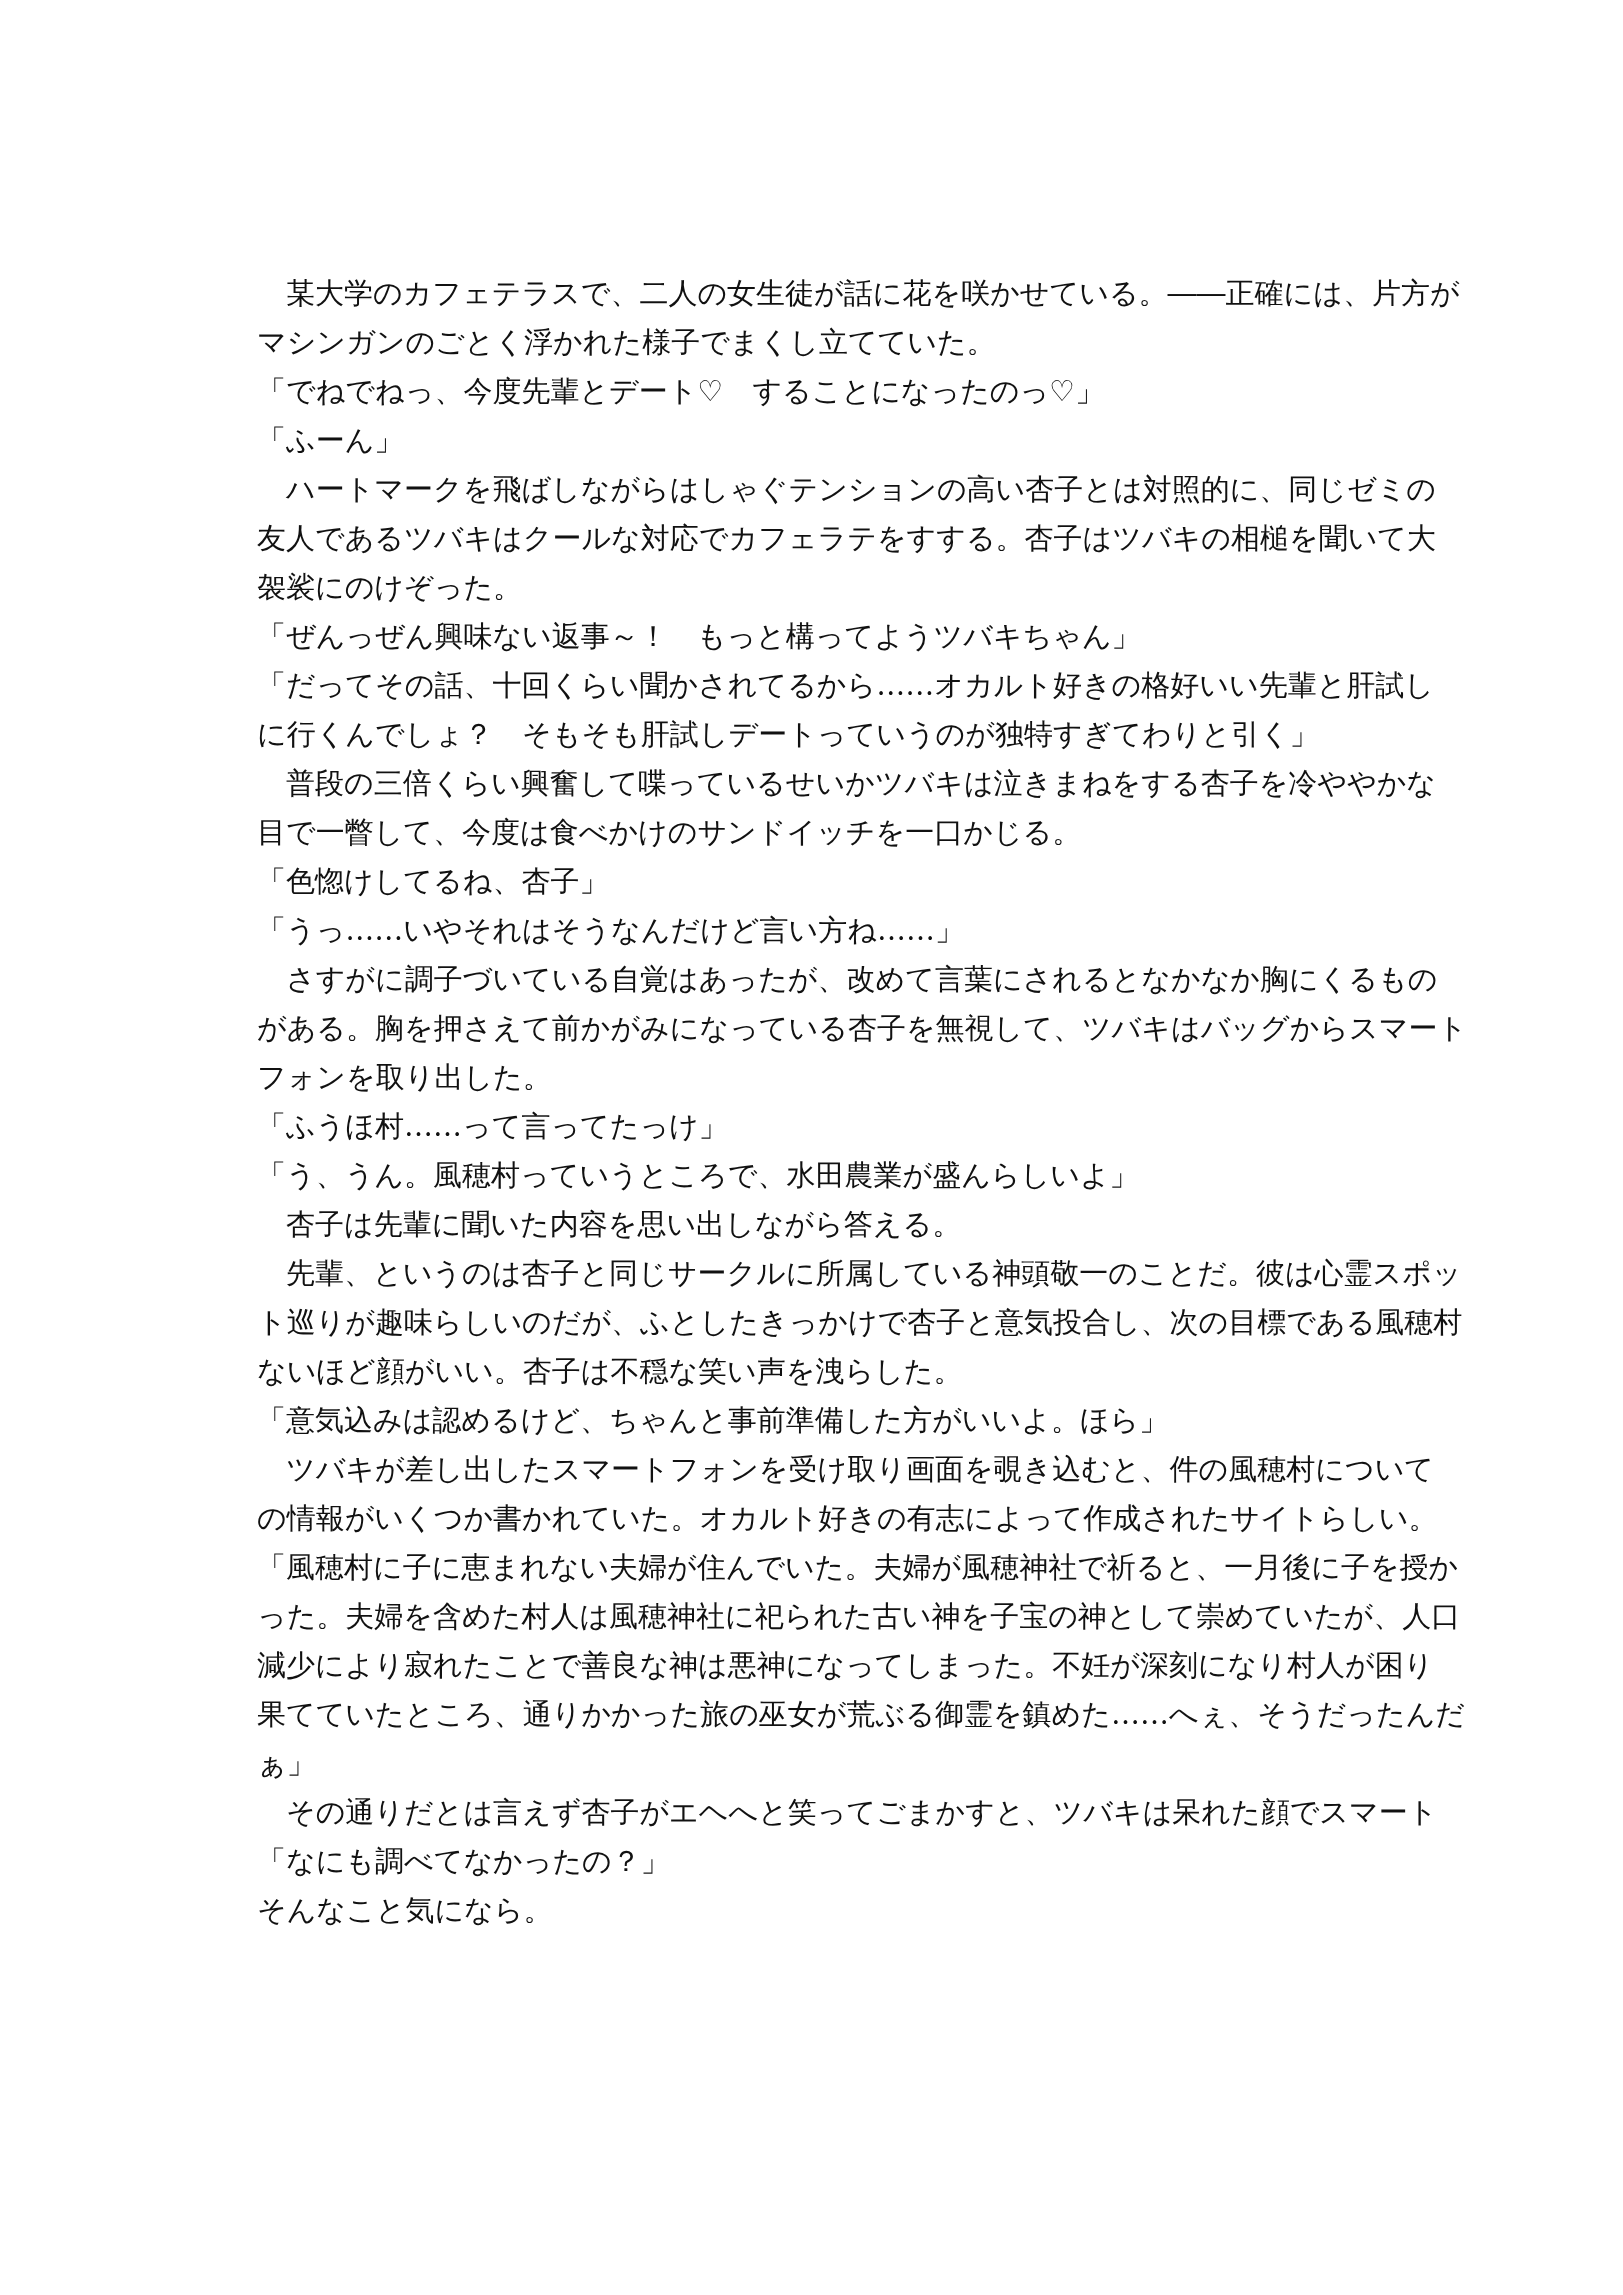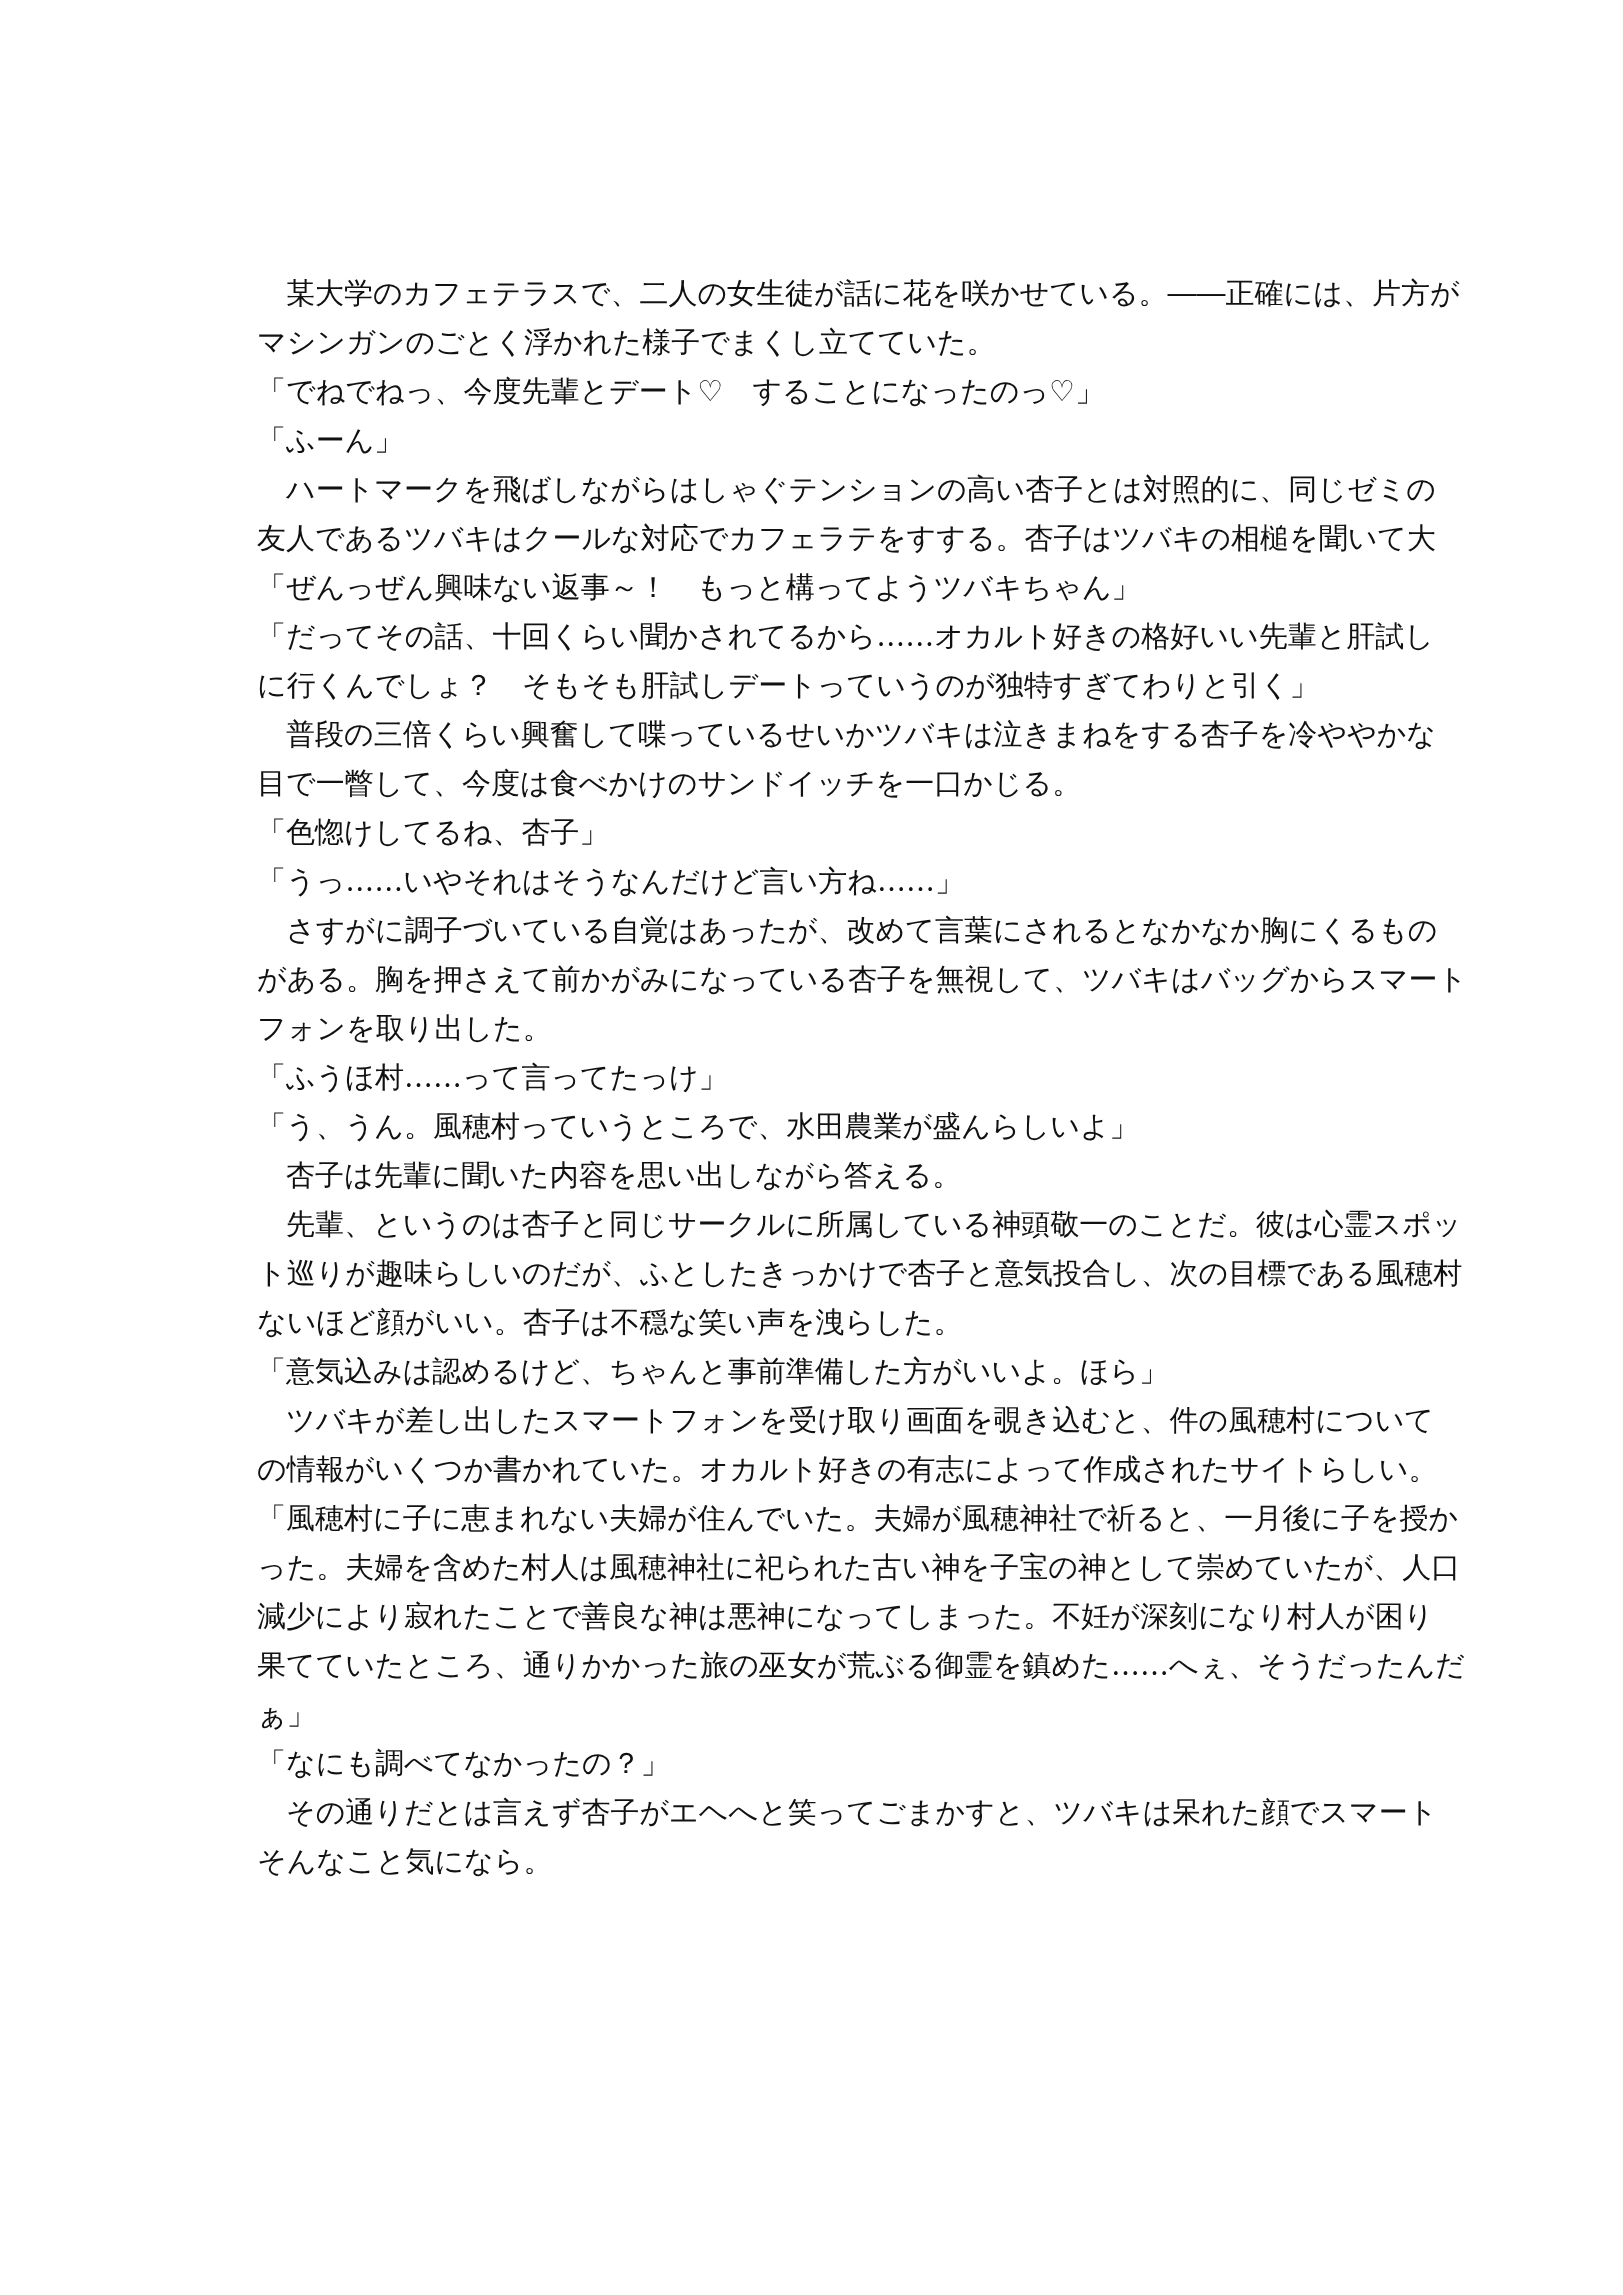--- a/index.html
+++ b/index.html
@@ -42,20 +42,21 @@
 <body>
 
 <div class="page">
   <div class="text-body">
     <span class="line">　某大学のカフェテラスで、二人の女生徒が話に花を咲かせている。――正確には、片方が</span>
     <span class="line">マシンガンのごとく浮かれた様子でまくし立てていた。</span>
     <span class="line">「でねでねっ、今度先輩とデート♡　することになったのっ♡」</span>
     <span class="line">「ふーん」</span>
     <span class="line">　ハートマークを飛ばしながらはしゃぐテンションの高い杏子とは対照的に、同じゼミの</span>
     <span class="line">友人であるツバキはクールな対応でカフェラテをすする。杏子はツバキの相槌を聞いて大</span>
+    <span class="line">袈裟にのけぞった。</span>
     <span class="line">「ぜんっぜん興味ない返事～！　もっと構ってようツバキちゃん」</span>
     <span class="line">「だってその話、十回くらい聞かされてるから……オカルト好きの格好いい先輩と肝試し</span>
     <span class="line">に行くんでしょ？　そもそも肝試しデートっていうのが独特すぎてわりと引く」</span>
     <span class="line">　普段の三倍くらい興奮して喋っているせいかツバキは泣きまねをする杏子を冷ややかな</span>
     <span class="line">目で一瞥して、今度は食べかけのサンドイッチを一口かじる。</span>
     <span class="line">「色惚けしてるね、杏子」</span>
     <span class="line">「うっ……いやそれはそうなんだけど言い方ね……」</span>
     <span class="line">　さすがに調子づいている自覚はあったが、改めて言葉にされるとなかなか胸にくるもの</span>
     <span class="line">がある。胸を押さえて前かがみになっている杏子を無視して、ツバキはバッグからスマート</span>
     <span class="line">フォンを取り出した。</span>
@@ -66,18 +67,18 @@
     <span class="line">ト巡りが趣味らしいのだが、ふとしたきっかけで杏子と意気投合し、次の目標である風穂村</span>
     <span class="line">ないほど顔がいい。杏子は不穏な笑い声を洩らした。</span>
     <span class="line">「意気込みは認めるけど、ちゃんと事前準備した方がいいよ。ほら」</span>
     <span class="line">　ツバキが差し出したスマートフォンを受け取り画面を覗き込むと、件の風穂村について</span>
     <span class="line">の情報がいくつか書かれていた。オカルト好きの有志によって作成されたサイトらしい。</span>
     <span class="line">「風穂村に子に恵まれない夫婦が住んでいた。夫婦が風穂神社で祈ると、一月後に子を授か</span>
     <span class="line">った。夫婦を含めた村人は風穂神社に祀られた古い神を子宝の神として崇めていたが、人口</span>
     <span class="line">減少により寂れたことで善良な神は悪神になってしまった。不妊が深刻になり村人が困り</span>
     <span class="line">果てていたところ、通りかかった旅の巫女が荒ぶる御霊を鎮めた……へぇ、そうだったんだ</span>
     <span class="line">ぁ」</span>
+    <span class="line">　その通りだとは言えず杏子がエヘへと笑ってごまかすと、ツバキは呆れた顔でスマート</span>
     <span class="line">「なにも調べてなかったの？」</span>
-    <span class="line">　その通りだとは言えず杏子がエヘへと笑ってごまかすと、ツバキは呆れた顔でスマート</span>
     <span class="line">そんなこと気になら。</span>
   </div>
 </div>
 
 
 </body></html>

